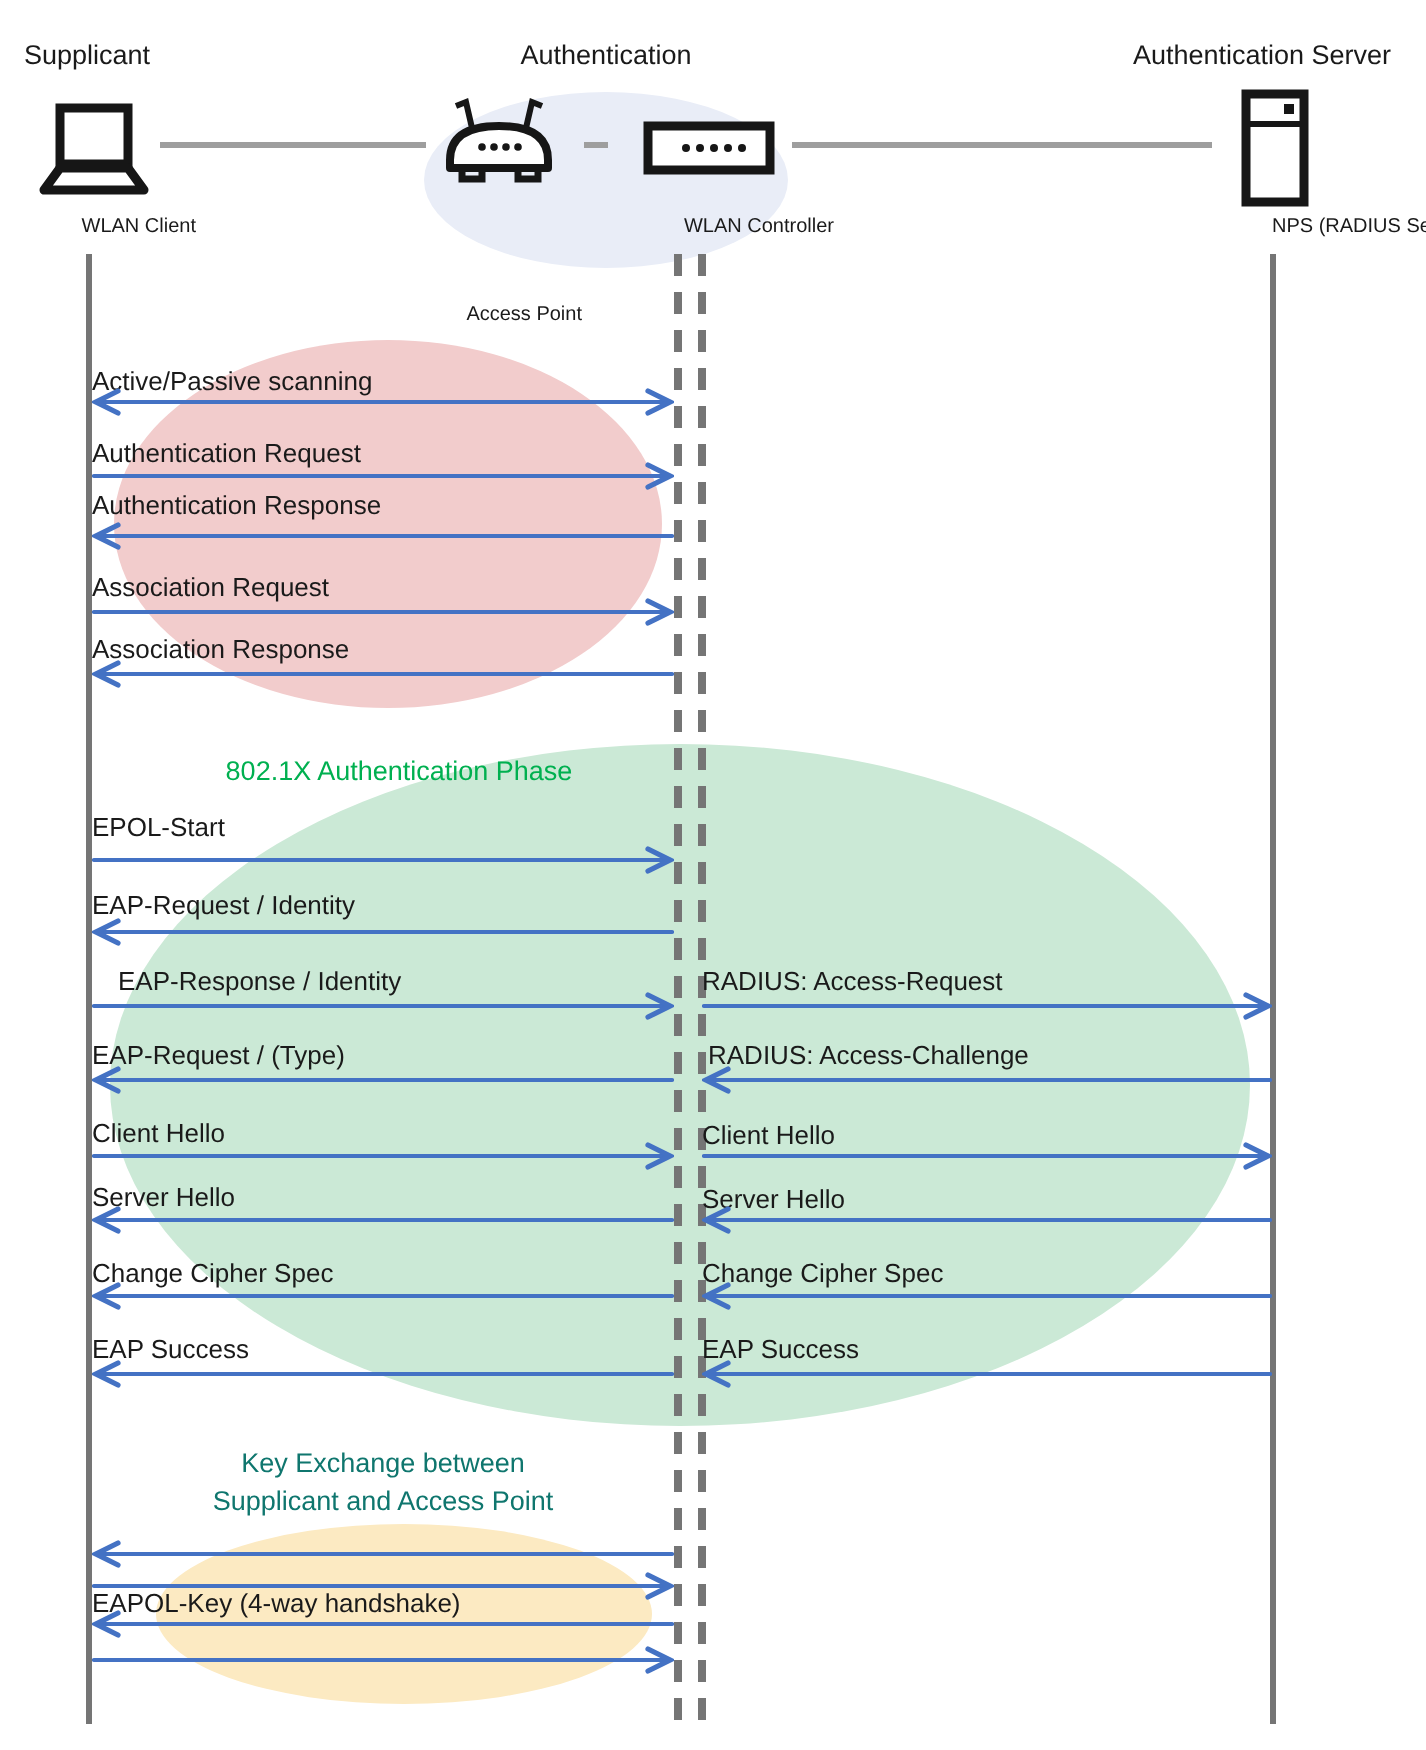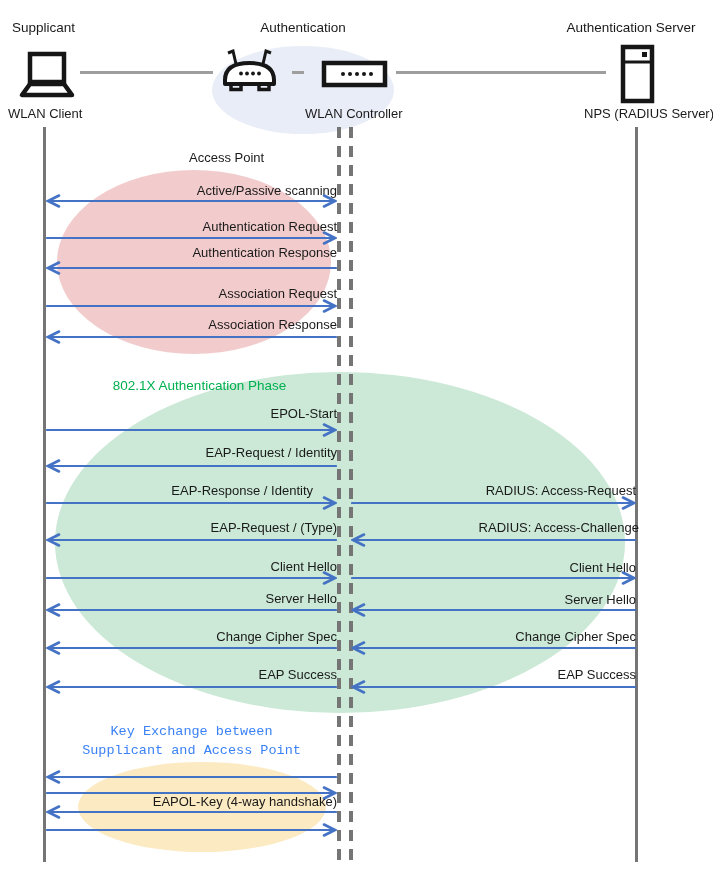--- a/index.html
+++ b/index.html
@@ -22,38 +22,38 @@
   .lifeline-dashed.d1{left:337px;}
   .lifeline-dashed.d2{left:349px;}
   .connector{position:absolute;height:3px;background:#9e9e9e;top:71px;}
   .c1{left:80px;width:133px;}
   .c2{left:292px;width:12px;}
   .c3{left:396px;width:210px;}
   .role-label{position:absolute;top:20px;font-size:13.5px;line-height:16px;white-space:nowrap;}
   .rl-supplicant{left:12px;}
   .rl-authenticator{left:238px;width:130px;text-align:center;}
   .rl-authserver{left:556px;width:150px;text-align:center;}
-  .sub-label{position:absolute;top:106px;font-size:13px;line-height:16px;text-align:left;white-space:nowrap;}
+  .sub-label{position:absolute;top:106px;font-size:10px;line-height:16px;text-align:right;white-space:nowrap;}
   .sl-client{left:8px;width:90px;}
   .sl-ap{left:189px;width:102px;margin-top:44px;}
   .sl-controller{left:305px;width:112px;}
   .sl-nps{left:584px;width:152px;}
   .icon{position:absolute;}
   .ic-laptop{left:17px;top:51px;}
   .ic-ap{left:219px;top:47px;}
   .ic-controller{left:320px;top:60px;}
   .ic-server{left:620px;top:44px;}
   .phase-title{
     position:absolute;font-size:13.5px;line-height:19px;text-align:center;
     white-space:pre-line;font-weight:400;
   }
   .pt-1{left:46px;width:291px;top:146px;}
   .pt-2{left:54px;width:291px;top:376px;}
   .pt-3{left:46px;width:291px;top:722px;}
-  .msg-label{position:absolute;font-size:13px;height:16px;line-height:16px;text-align:right;white-space:nowrap;}
+  .msg-label{position:absolute;font-size:13px;height:16px;line-height:16px;text-align:left;white-space:nowrap;}
   .arrow{position:absolute;height:14px;}
 </style>
 </head>
 <body>
 
 <div class="canvas">
 
   <div class="ellipse el-highlight" style="background-color: rgb(233, 237, 247);"></div>
   <div class="ellipse el-phase1" style="background-color: rgb(242, 204, 204);"></div>
   <div class="ellipse el-phase2" style="background-color: rgb(203, 233, 214);"></div>
@@ -108,21 +108,21 @@
       <rect x="22" y="8" width="5" height="5" fill="#161616"></rect>
     </svg>
   </div>
 
   <div class="sub-label sl-client">WLAN Client</div>
   <div class="sub-label sl-ap">Access Point</div>
   <div class="sub-label sl-controller">WLAN Controller</div>
   <div class="sub-label sl-nps">NPS (RADIUS Server)</div>
 
   <div class="phase-title pt-2" style="color: rgb(0, 176, 80);">802.1X Authentication Phase</div>
-  <div class="phase-title pt-3" style="color: #3b82f6; font-family: Liberation Mono, monospace;">Key Exchange between
+  <div class="phase-title pt-3" style="color: #0f766e;">Key Exchange between
 Supplicant and Access Point</div>
 
   <div id="messages">
       <div class="msg-label" style="left: 46px; width: 291px; top: 183px;">Active/Passive scanning</div>
       <div class="arrow" style="left: 46px; top: 194px;"><svg width="291" height="14" viewBox="0 0 291 14">
           <g fill="none" stroke="#4472C4" stroke-width="2.6" stroke-linecap="round">
             <path d="M3 7 L288 7" stroke-width="2.1"></path>
             <path d="M13 1.5 L2 7 L13 12.5"></path>
             <path d="M278 1.5 L289 7 L278 12.5"></path>
           </g>

